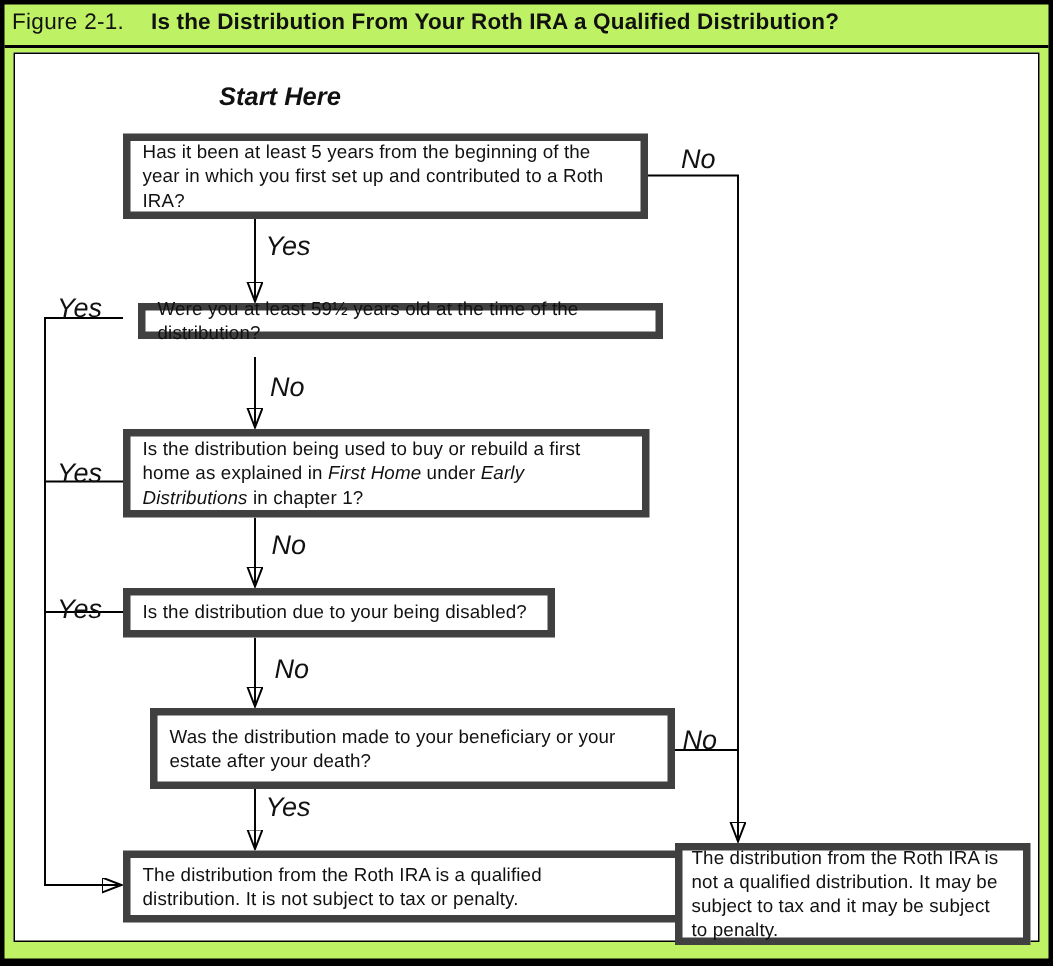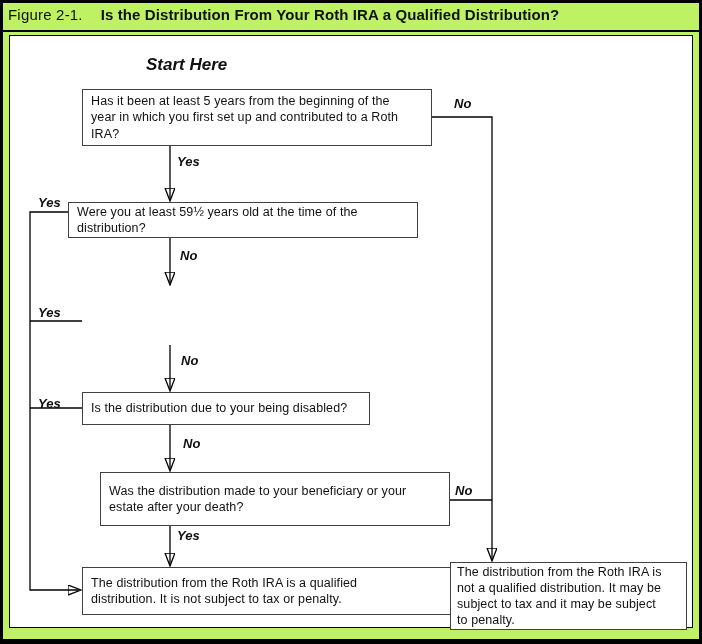--- a/index.html
+++ b/index.html
@@ -68,46 +68,45 @@
     top: 55px;
     font-size: 17px;
     font-weight: 700;
     font-style: italic;
     z-index: 15;
   }
   .qbox {
     position: absolute;
     box-sizing: border-box;
     background: #ffffff;
-    border: 1px solid #404040;
+    border: 5px solid #404040;
     display: flex;
     align-items: center;
     padding: 0 8px;
     font-size: 12.5px;
     line-height: 16.5px;
     letter-spacing: 0.1px;
     white-space: pre-line;
     z-index: 15;
   }
   .qtext { white-space: pre-line; }
   .it { font-style: italic; }
   #q1 { left: 82px;  top: 89px;  width: 350px; height: 57px; }
-  #q2 { left: 68px;  top: 202px; width: 350px; height: 36px; }
+  #q2 { left: 92px;  top: 202px; width: 350px; height: 24px; }
   #q3 { left: 82px;  top: 286px; width: 351px; height: 59px; }
   #q4 { left: 82px;  top: 392px; width: 288px; height: 33px; }
   #q5 { left: 100px;  top: 472px; width: 350px; height: 54px; }
   #q6 { left: 82px;  top: 567px; width: 419px; height: 48px; }
   #q7 { left: 450px; top: 562px; width: 237px; height: 68px; line-height: 16px; padding: 0 6px; }
   .edge-label {
     position: absolute;
-    font-size: 13px;
+    font-size: 18px;
     font-style: italic;
     z-index: 15;
     white-space: nowrap;
-    font-weight: bold;
   }
   #l-yes-1 { left: 177px; top: 154px; }
   #l-no-1  { left: 454px; top: 96px;  }
   #l-yes-2 { left: 38px;  top: 195px; }
   #l-no-2  { left: 180px; top: 248px; }
   #l-yes-3 { left: 38px;  top: 305px; }
   #l-no-3  { left: 181px; top: 353px; }
   #l-yes-4 { left: 38px;  top: 396px; }
   #l-no-4  { left: 183px; top: 436px; }
   #l-no-5  { left: 455px; top: 483px; }
@@ -143,20 +142,25 @@
     <path d="M82 408 H30"></path>
   </svg>
 
   <div class="start-label">Start Here</div>
 
   <div class="qbox" id="q1">Has it been at least 5 years from the beginning of the
 year in which you first set up and contributed to a Roth
 IRA?</div>
   <div class="qbox" id="q2">Were you at least 59½ years old at the time of the
 distribution?</div>
+  <div class="qbox" id="q3">
+    <div class="qtext"><span>Is the distribution being used to buy or rebuild a first
+home as explained in </span><span class="it">First Home</span><span> under </span><span class="it">Early
+Distributions</span><span> in chapter 1?</span></div>
+  </div>
   <div class="qbox" id="q4">Is the distribution due to your being disabled?</div>
   <div class="qbox" id="q5">Was the distribution made to your beneficiary or your
 estate after your death?</div>
   <div class="qbox" id="q6">The distribution from the Roth IRA is a qualified
 distribution. It is not subject to tax or penalty.</div>
   <div class="qbox" id="q7">The distribution from the Roth IRA is
 not a qualified distribution. It may be
 subject to tax and it may be subject
 to penalty.</div>
 

